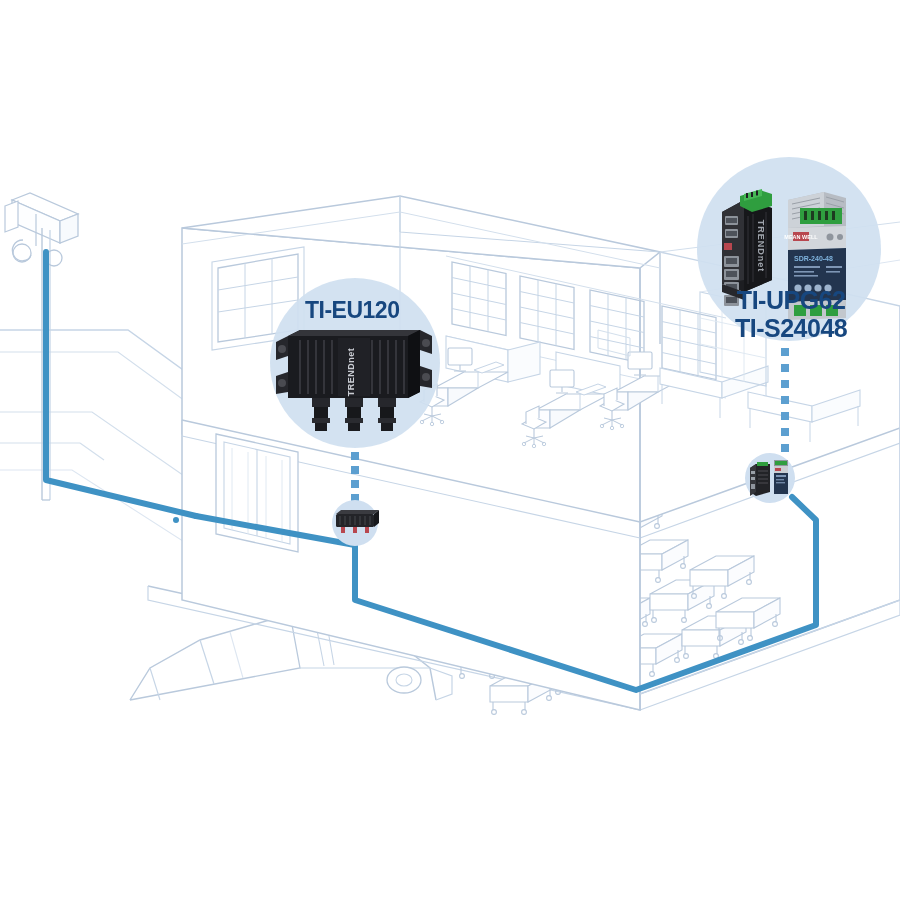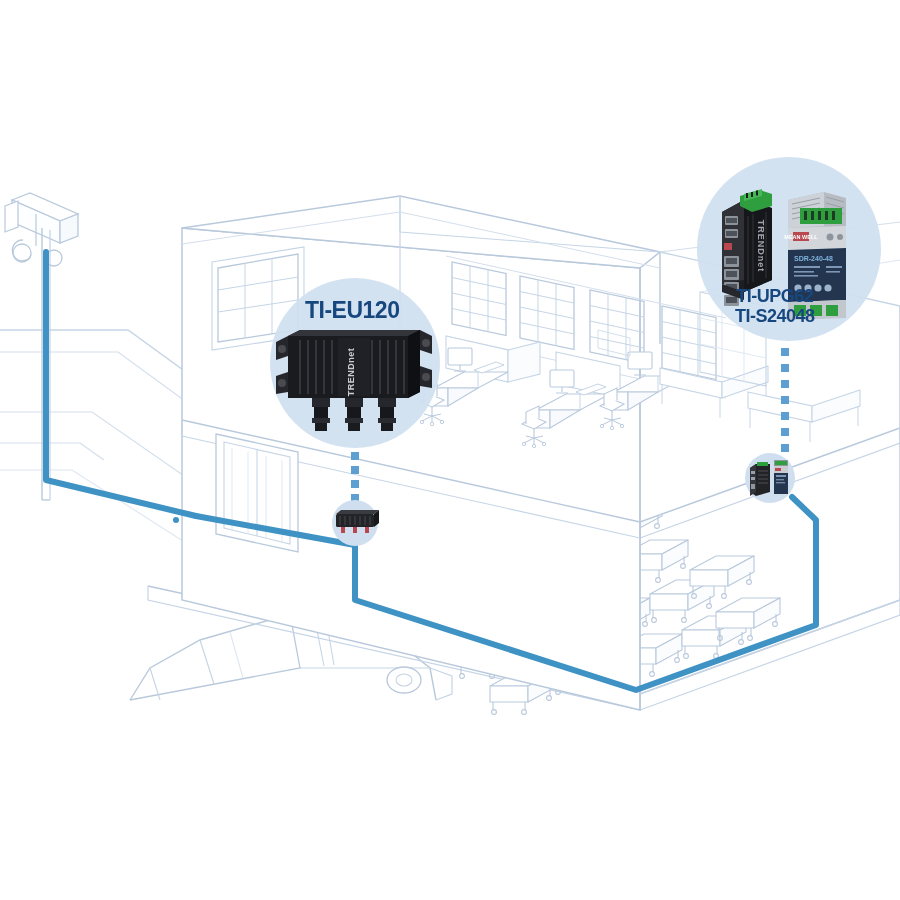--- a/index.html
+++ b/index.html
@@ -10,21 +10,21 @@
     position:absolute;
     font-family:"Liberation Sans",sans-serif;
     font-weight:bold;
     color:#17477f;
     letter-spacing:-0.5px;
     white-space:nowrap;
     text-align:center;
     line-height:1.12;
   }
   #label-eu120{left:305px;top:298px;font-size:23px;}
-  #label-right{left:735px;top:286px;font-size:18px;}
+  #label-right{left:735px;top:286px;font-size:25px;}
 </style>
 </head>
 <body>
 
 <div id="stage">
 
   <svg class="layer" viewBox="0 0 900 900">
     <defs>
       <g id="cart">
         <path d="M0,14 L26,0 L64,0 L38,14 Z" fill="#ffffff" stroke="#b9c9dc" stroke-width="1.1"></path>

